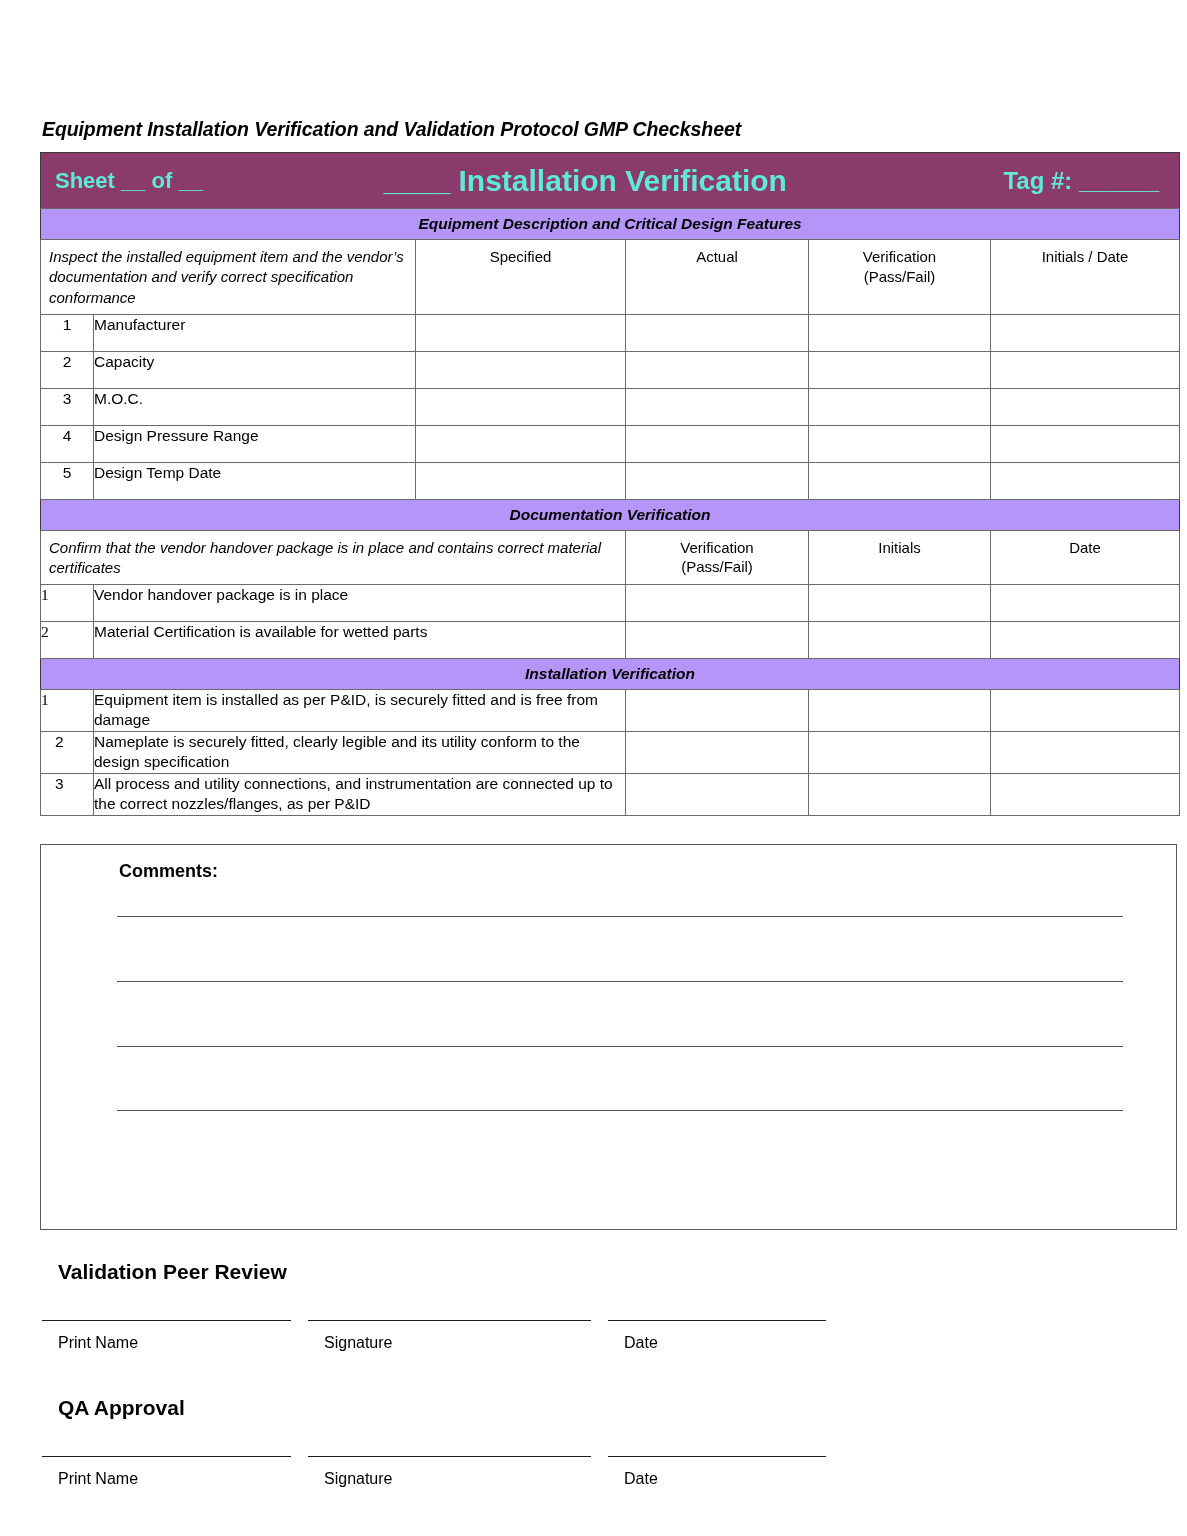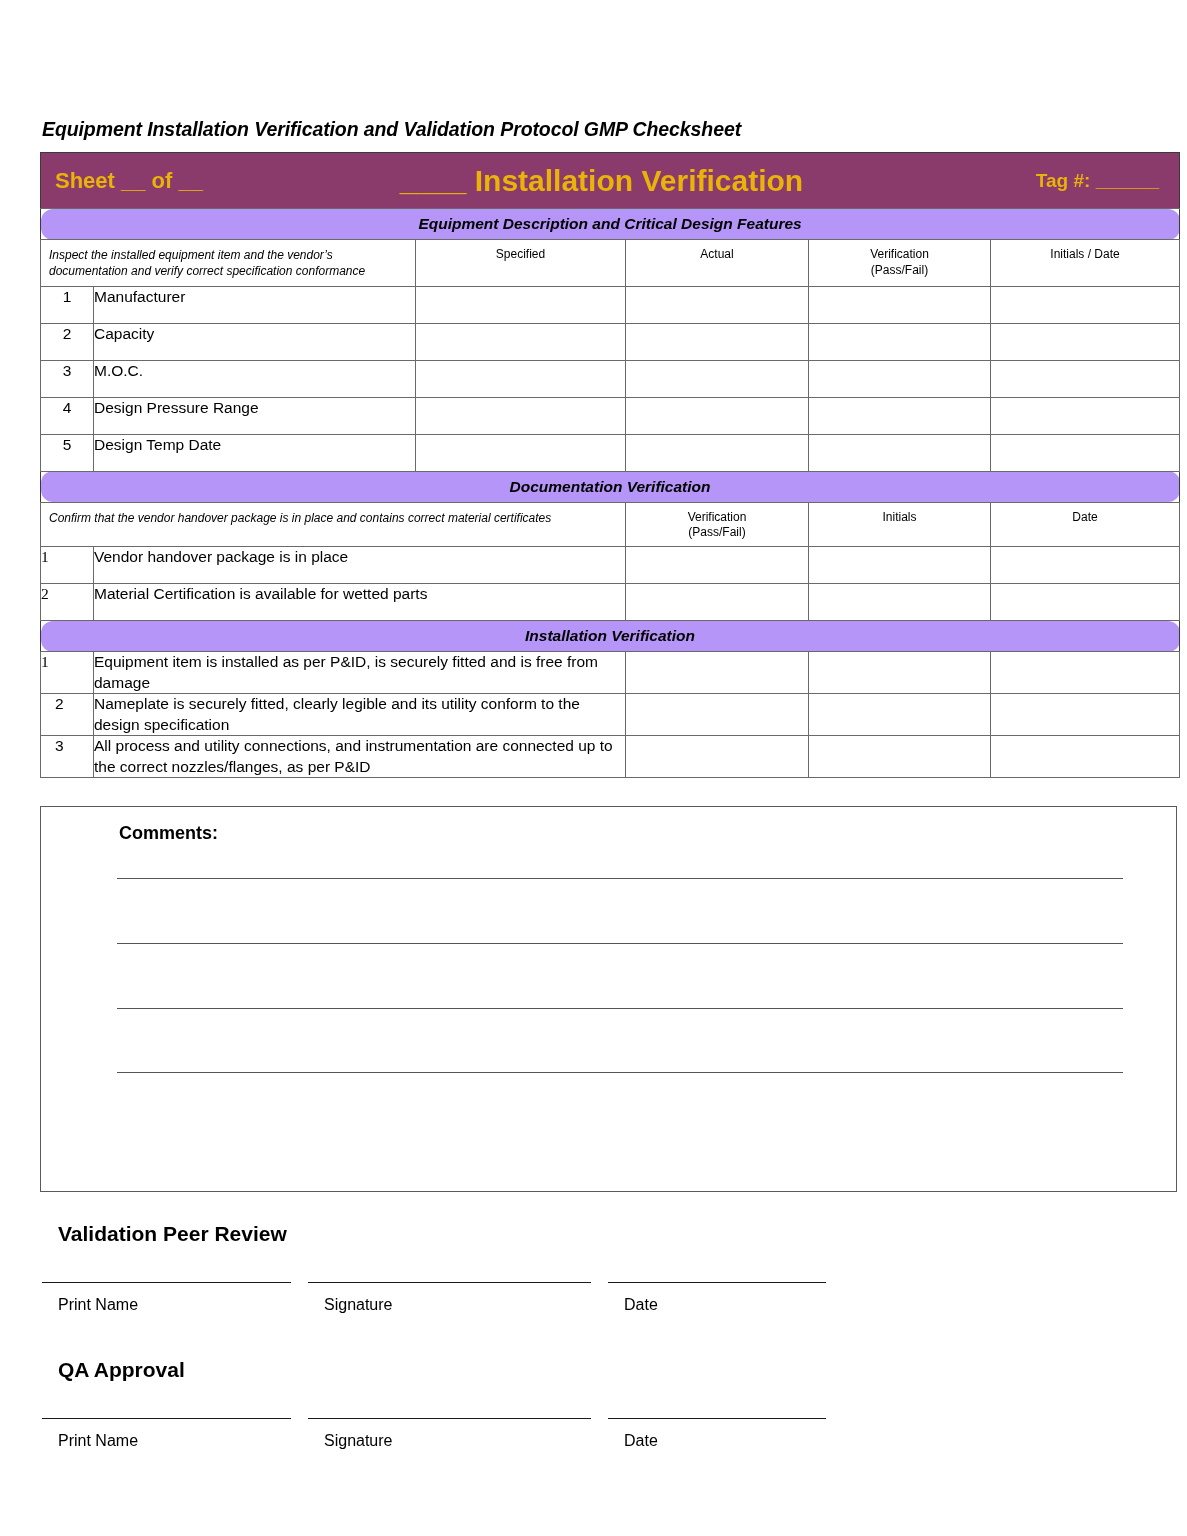--- a/index.html
+++ b/index.html
@@ -43,63 +43,62 @@
     border: 1px solid #6a6a6a;
     padding: 0;
     vertical-align: top;
     font-weight: normal;
   }
 
   
   .band-dark td {
     background: #8A3A6B;
     border: none;
-    color: #eab308;
+    color: #5eead4;
     height: 55px;
     vertical-align: middle;
   }
   .band-dark-inner {
     display: flex;
     align-items: center;
     height: 55px;
     padding: 0 14px;
     font-size: 22px;
     font-weight: bold;
   }
   .sheet-label { white-space: nowrap; }
   .center-label {
     flex: 1;
     text-align: center;
     font-size: 30px;
     white-space: nowrap;
   }
   .tag-label {
     white-space: nowrap;
-    font-size: 19px;
+    font-size: 24px;
     padding-right: 6px;
     margin-left: 36px;
   }
 
   
   .band-light td {
     background: #B695F8;
     text-align: center;
     font-size: 15.5px;
     font-weight: bold;
     font-style: italic;
     height: 30px;
     vertical-align: middle;
     border-left: none;
     border-right: none;
-    border-radius: 12px;
   }
 
   
   .colhead td {
-    font-size: 12px;
+    font-size: 15px;
     text-align: center;
     padding: 7px 4px 6px;
     line-height: 1.28;
   }
   .colhead td.desc {
     text-align: left;
     font-style: italic;
     padding: 7px 8px 6px 8px;
     line-height: 1.34;
   }

